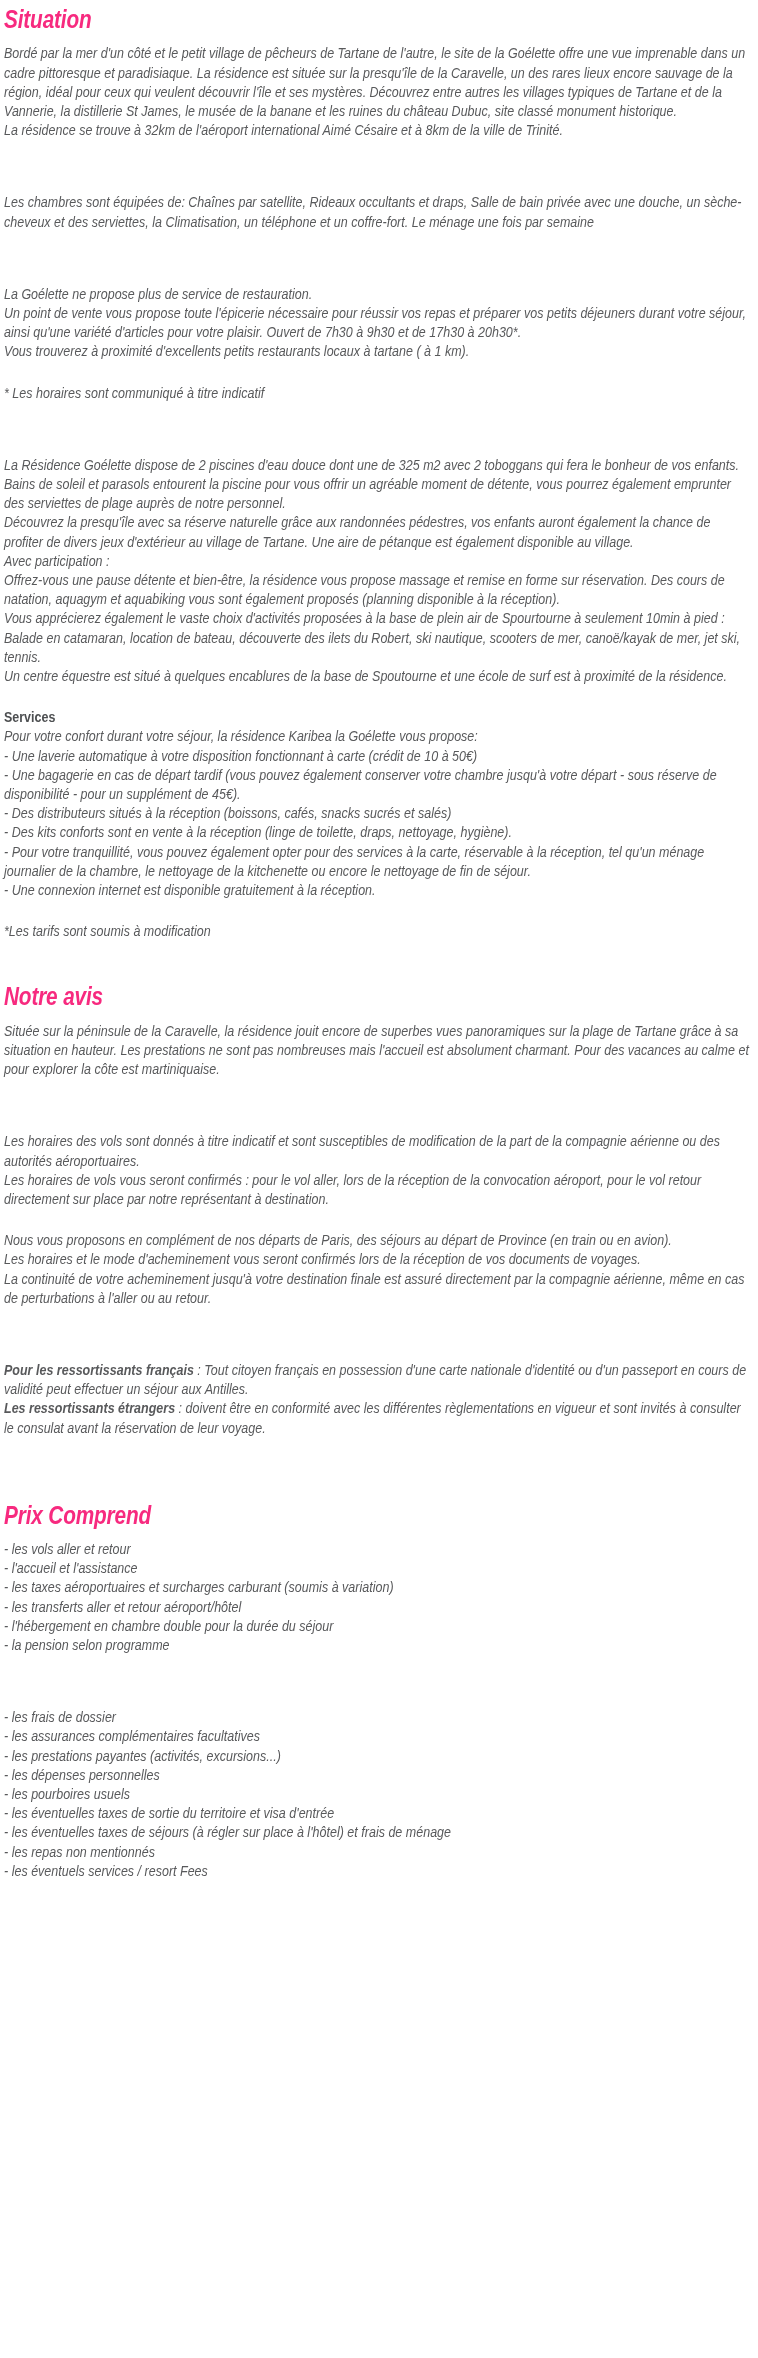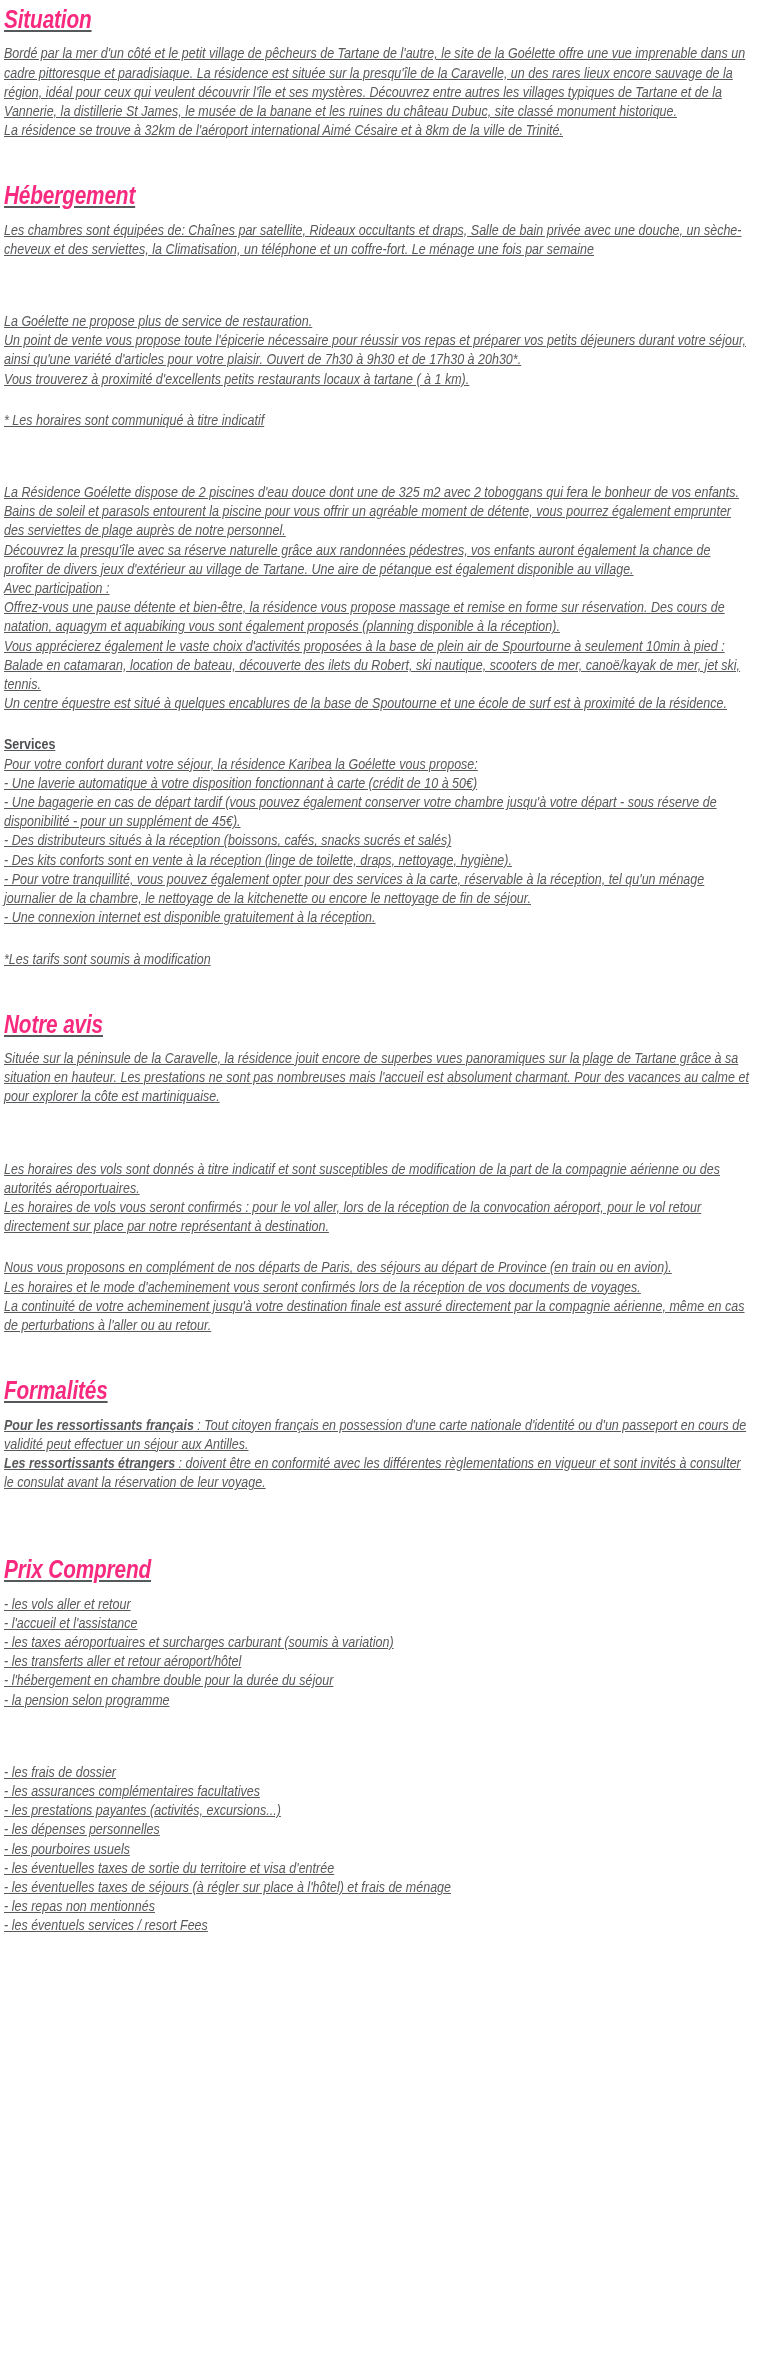--- a/index.html
+++ b/index.html
@@ -11,21 +11,20 @@
   body {
     width: 758px;
     font-family: "Liberation Sans", "DejaVu Sans", sans-serif;
     color: #55595c;
     -webkit-font-smoothing: antialiased;
   }
   .page {
     width: 758px;
     box-sizing: border-box;
     padding: 6px 8px 14px 4px;
-    text-decoration: underline;
   }
   
   h2.section-title {
     color: #f72a7f;
     font-family: "Liberation Sans Narrow", "Liberation Sans", "DejaVu Sans Condensed", sans-serif;
     font-style: italic;
     font-weight: 700;
     font-size: 26px;
     line-height: 1.05;
     letter-spacing: -0.2px;
@@ -84,23 +83,20 @@
       <h2 class="section-title">Situation</h2>
     </div>
     <div class="after-title"></div>
     <p class="body-text">Bordé par la mer d'un côté et le petit village de pêcheurs de Tartane de l'autre, le site de la Goélette offre une vue imprenable dans un cadre pittoresque et paradisiaque. La résidence est située sur la presqu'île de la Caravelle, un des rares lieux encore sauvage de la région, idéal pour ceux qui veulent découvrir l'île et ses mystères. Découvrez entre autres les villages typiques de Tartane et de la Vannerie, la distillerie St James, le musée de la banane et les ruines du château Dubuc, site classé monument historique.</p>
     <p class="body-text">La résidence se trouve à 32km de l'aéroport international Aimé Césaire et à 8km de la ville de Trinité.</p>
   </section>
 
   <div class="gap-xl"></div>
 
   <section>
-    <div class="title-wrap">
-      <h2 class="section-title">Hébergement</h2>
-    </div>
     <div class="after-title"></div>
     <p class="body-text">Les chambres sont équipées de: Chaînes par satellite, Rideaux occultants et draps, Salle de bain privée avec une douche, un sèche-cheveux et des serviettes, la Climatisation, un téléphone et un coffre-fort. Le ménage une fois par semaine</p>
   </section>
 
   <div class="gap-xl"></div>
 
   <section>
     <div class="after-title"></div>
     <p class="body-text">La Goélette ne propose plus de service de restauration.</p>
     <p class="body-text">Un point de vente vous propose toute l'épicerie nécessaire pour réussir vos repas et préparer vos petits déjeuners durant votre séjour, ainsi qu'une variété d'articles pour votre plaisir. Ouvert de 7h30 à 9h30 et de 17h30 à 20h30*.</p>
@@ -154,23 +150,20 @@
     <p class="body-text">Les horaires de vols vous seront confirmés : pour le vol aller, lors de la réception de la convocation aéroport, pour le vol retour directement sur place par notre représentant à destination.</p>
     <div class="gap-md"></div>
     <p class="body-text">Nous vous proposons en complément de nos départs de Paris, des séjours au départ de Province (en train ou en avion).</p>
     <p class="body-text">Les horaires et le mode d'acheminement vous seront confirmés lors de la réception de vos documents de voyages.</p>
     <p class="body-text">La continuité de votre acheminement jusqu'à votre destination finale est assuré directement par la compagnie aérienne, même en cas de perturbations à l'aller ou au retour.</p>
   </section>
 
   <div class="gap-xl"></div>
 
   <section>
-    <div class="title-wrap">
-      <h2 class="section-title">Formalités</h2>
-    </div>
     <div class="after-title"></div>
     <div class="body-text"><b class="inline-strong">Pour les ressortissants français</b><span> : Tout citoyen français en possession d'une carte nationale d'identité ou d'un passeport en cours de validité peut effectuer un séjour aux Antilles.</span></div>
     <div class="body-text"><b class="inline-strong">Les ressortissants étrangers</b><span> : doivent être en conformité avec les différentes règlementations en vigueur et sont invités à consulter le consulat avant la réservation de leur voyage.</span></div>
   </section>
 
   <div class="gap-xl"></div>
   <div class="gap-md"></div>
 
   <section>
     <div class="title-wrap">

